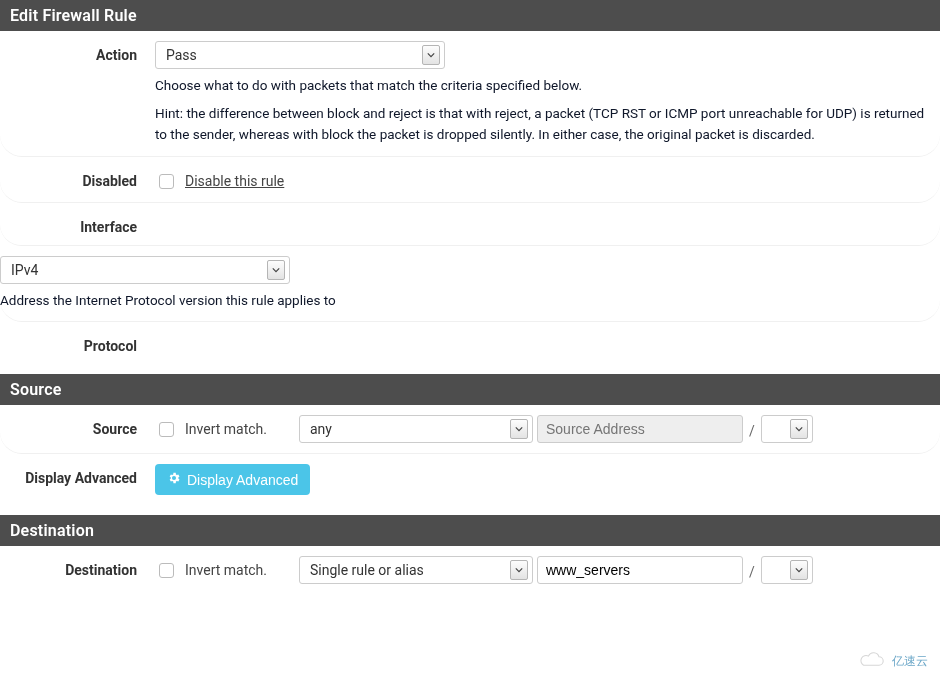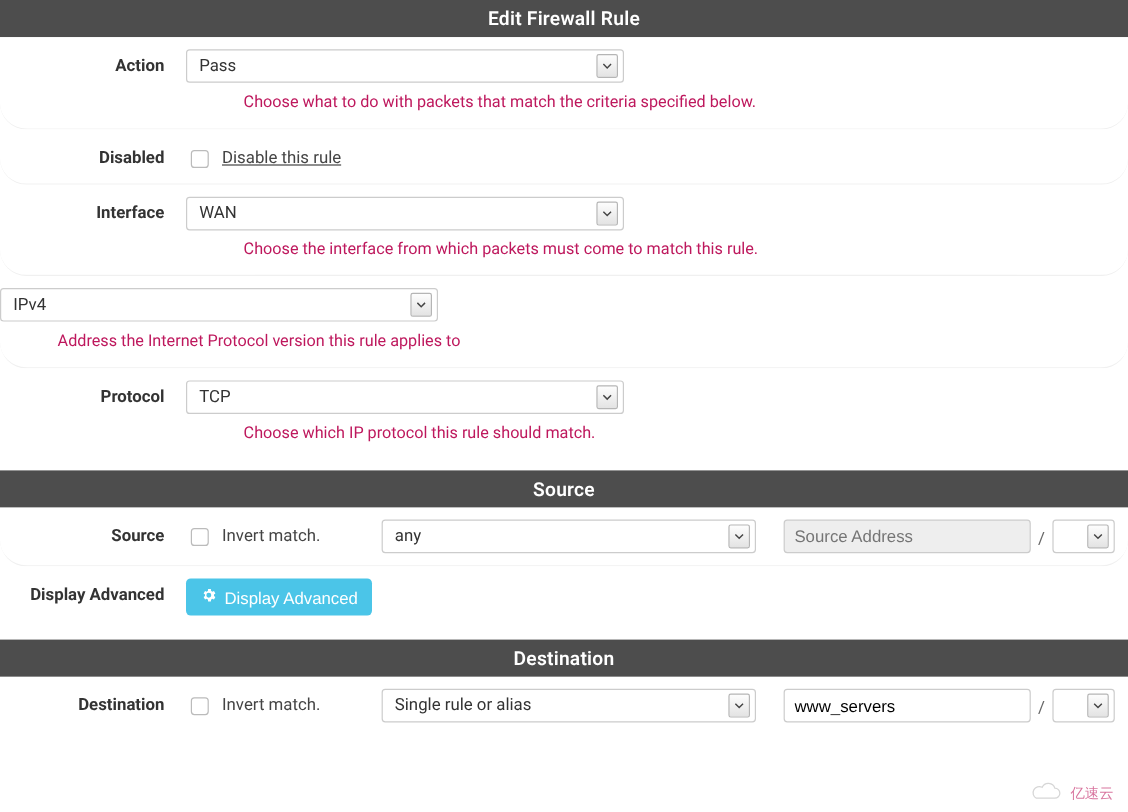--- a/index.html
+++ b/index.html
@@ -11,23 +11,22 @@
     color: #444;
     background: #fff;
     width: 940px;
   }
   .panel { margin-bottom: 10px; }
   .panel-heading {
     background: #4d4d4d;
     color: #fff;
     font-size: 16px;
     font-weight: 600;
-    padding: 6px 26px;
+    padding: 6px 10px;
     letter-spacing: 0.2px;
-    text-align: center;
   }
   .panel-body { background: #fff; }
   .form-row {
     display: flex;
     align-items: flex-start;
     border-bottom: 1px solid #f0f0f0;
     padding: 10px 14px 10px 0;
     border-radius: 22px;
   }
   .form-row:last-child { border-bottom: none; }
@@ -45,41 +44,40 @@
     align-items: center;
     justify-content: space-between;
     border: 1px solid #ccc;
     border-radius: 3px;
     background: #fff;
     height: 28px;
     padding: 0 4px 0 10px;
     font-size: 14px;
     color: #333;
   }
-  .select-like.med   { width: 312px; }
-  .select-like.wide  { width: 365px; }
+  .select-like.med   { width: 234px; }
+  .select-like.wide  { width: 290px; }
   .select-like.tiny  { width: 52px; justify-content: flex-end; }
   .dd-btn {
     display: inline-flex;
     align-items: center;
     justify-content: center;
     width: 18px;
     height: 20px;
     border: 1px solid #b5b5b5;
     background: linear-gradient(#fdfdfd,#e3e3e3);
     border-radius: 2px;
     margin-left: 6px;
   }
   .dd-btn svg { width: 8px; height: 8px; }
   .help-text {
-    color: #be185d;
+    color: #0f172a;
     font-size: 13.5px;
     line-height: 1.6;
     margin-top: 6px;
-    margin-left: 48px;
   }
   .checkbox-line {
     display: flex;
     align-items: center;
     gap: 8px;
     margin-top: 4px;
     text-decoration: underline;
   }
   input[type=checkbox] {
     width: 15px;
@@ -115,29 +113,29 @@
     border-radius: 4px;
     padding: 7px 12px;
     font-size: 14px;
     cursor: pointer;
   }
   .btn-info svg { width: 14px; height: 14px; }
   .watermark {
     position: fixed;
     right: 12px;
     bottom: 6px;
-    color: #be185d;
+    color: #0369a1;
     font-size: 12px;
     display: flex;
     align-items: center;
     gap: 6px;
     opacity: 0.6;
   }
   .watermark svg { width: 28px; height: 20px; }
-  .src-dest-line { display: flex; align-items: center; gap: 23px; }
+  .src-dest-line { display: flex; align-items: center; gap: 4px; }
   .chk-invert { flex: 0 0 140px; display:flex; align-items:center; gap:8px;}
 </style>
 </head>
 <body>
 
 <div class="panel">
   <div class="panel-heading">Edit Firewall Rule</div>
   <div class="panel-body">
 
     <div class="form-row">
@@ -145,75 +143,54 @@
       <div class="row-content">
         <div class="select-like wide">
           <span>Pass</span>
           <span class="dd-btn">
               <svg viewBox="0 0 10 10">
                 <path d="M1 3l4 4 4-4" fill="none" stroke="#444" stroke-width="1.5"></path>
               </svg>
             </span>
         </div>
         <div class="help-text">Choose what to do with packets that match the criteria specified below.</div>
+        <div class="help-text">Hint: the difference between block and reject is that with reject, a packet (TCP RST or ICMP port unreachable for UDP) is returned to the sender, whereas with block the packet is dropped silently. In either case, the original packet is discarded.</div>
       </div>
     </div>
 
     <div class="form-row">
       <div class="row-label">Disabled</div>
       <div class="row-content">
         <div class="checkbox-line">
           <input type="checkbox" style="">
           <span>Disable this rule</span>
         </div>
       </div>
     </div>
 
     <div class="form-row">
       <div class="row-label">Interface</div>
-      <div class="row-content">
-        <div class="select-like wide">
-          <span>WAN</span>
-          <span class="dd-btn">
-              <svg viewBox="0 0 10 10">
-                <path d="M1 3l4 4 4-4" fill="none" stroke="#444" stroke-width="1.5"></path>
-              </svg>
-            </span>
-        </div>
-        <div class="help-text">Choose the interface from which packets must come to match this rule.</div>
-      </div>
     </div>
 
     <div class="form-row">
       <div class="row-content">
         <div class="select-like wide">
           <span>IPv4</span>
           <span class="dd-btn">
               <svg viewBox="0 0 10 10">
                 <path d="M1 3l4 4 4-4" fill="none" stroke="#444" stroke-width="1.5"></path>
               </svg>
             </span>
         </div>
         <div class="help-text">Address the Internet Protocol version this rule applies to</div>
       </div>
     </div>
 
     <div class="form-row">
       <div class="row-label">Protocol</div>
-      <div class="row-content">
-        <div class="select-like wide">
-          <span>TCP</span>
-          <span class="dd-btn">
-              <svg viewBox="0 0 10 10">
-                <path d="M1 3l4 4 4-4" fill="none" stroke="#444" stroke-width="1.5"></path>
-              </svg>
-            </span>
-        </div>
-        <div class="help-text">Choose which IP protocol this rule should match.</div>
-      </div>
     </div>
 
   </div>
 </div>
 
 <div class="panel">
   <div class="panel-heading">Source</div>
   <div class="panel-body">
 
     <div class="form-row">

